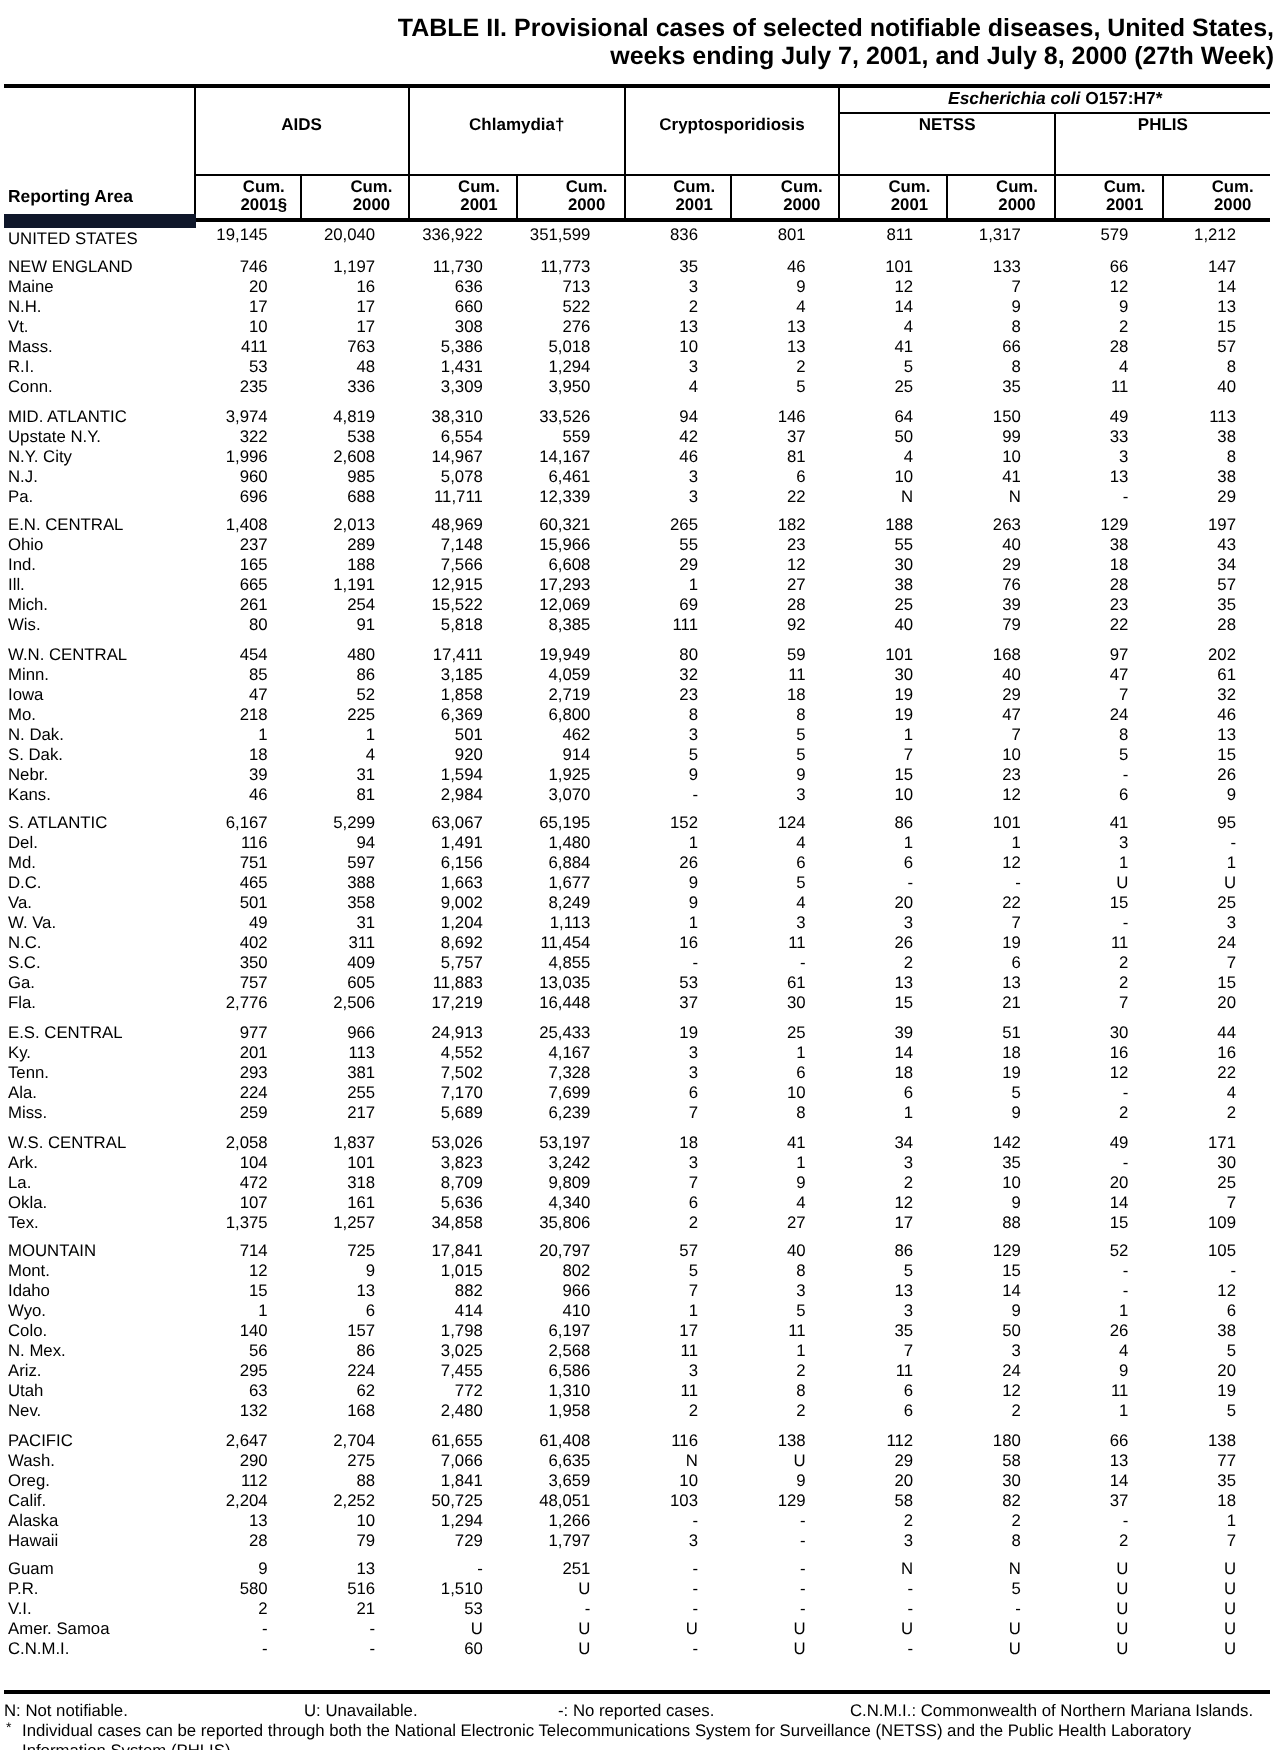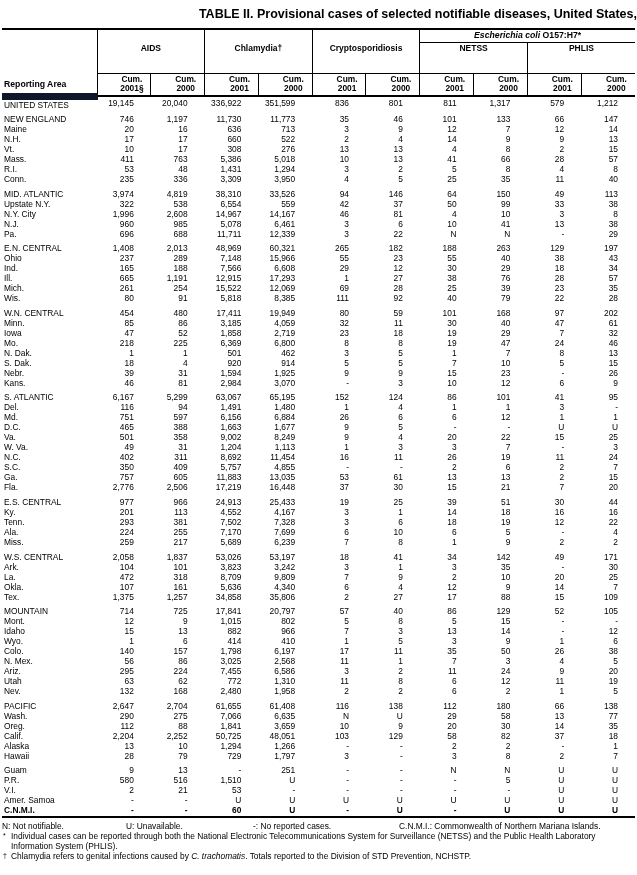--- a/index.html
+++ b/index.html
@@ -40,43 +40,44 @@
     font-size:8.4px; line-height:9px; padding-bottom:2px;padding-left:16px;
   }
 
   tbody td {
     font-size:8.4px; line-height:10px; height:10px;
     white-space:nowrap; padding:0;
   }
   td.area { text-align:left; padding-left:2px; }
   td.num  { text-align:right; padding-right:17px; }
   tr.gap td { height:4.6px; line-height:4.6px; }
-  tbody tr:last-child td { border-bottom:2.5px solid #000; padding-bottom:1px;font-weight:bold; }
+  tbody tr:last-child td { border-bottom:2.5px solid #000; padding-bottom:16px; }
 
   .legend {
     display:flex; margin:3px 2px 0 2px;
     font-size:8.4px; line-height:10px;
   }
-  .legend .l1 { width:124px; }
+  .legend .l1 { width:150px; }
   .legend .l2 { width:127px; }
   .legend .l3 { width:146px; }
 
   .footnotes { margin:1px 2px 16px 2px; }
   .fn {
     position:relative; padding-left:9px;
     font-size:8.4px; line-height:9.7px;
   }
   .fn .mark { position:absolute; left:1px; top:-1px; font-size:7px; }
   .fn .it { font-style:italic; }
 </style>
 </head>
 <body>
 
 <div class="title">
   <div>TABLE II. Provisional cases of selected notifiable diseases, United States,</div>
+  <div>weeks ending July 7, 2001, and July 8, 2000 (27th Week)</div>
 </div>
 
 <table>
   <colgroup>
     <col class="area-col">
     <col class="num-col">
       <col class="num-col">
       <col class="num-col">
       <col class="num-col">
       <col class="num-col">

